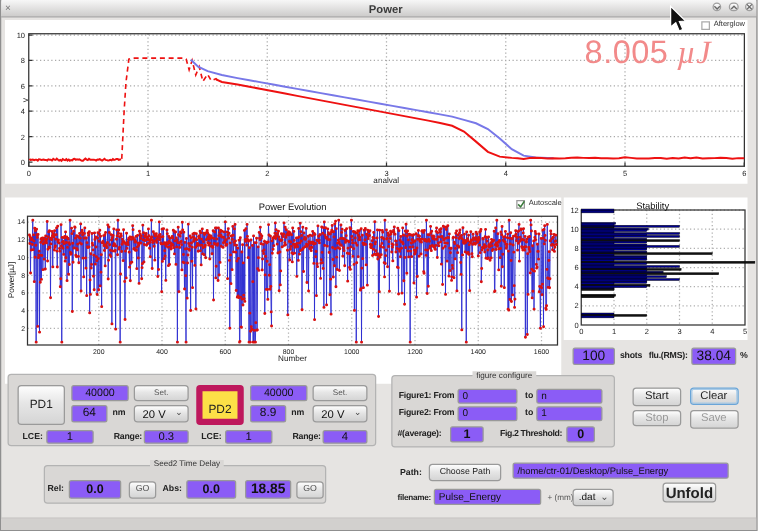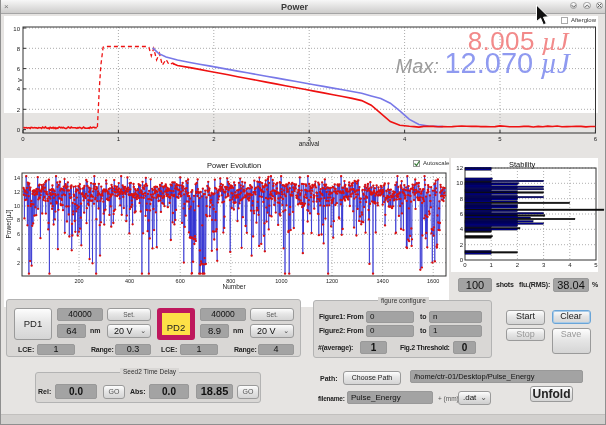--- a/index.html
+++ b/index.html
@@ -1,36 +1,36 @@
 <!DOCTYPE html>
 <html><head><meta charset="utf-8"><style>
 *{margin:0;padding:0;box-sizing:border-box}
 html,body{width:606px;height:425px;overflow:hidden;font-family:"Liberation Sans",sans-serif;background:#d6d4d2}
 .abs{position:absolute}
 .fig{position:absolute;background:#fff}
 .lbl{position:absolute;font-size:8px;color:#1a1a1a;white-space:nowrap}
-.edit{position:absolute;background:#a3a3a3;border:1px solid #999;border-radius:2px;font-size:9px;color:#111;text-align:center;line-height:11px}
+.edit{position:absolute;background:#8b5cf6;border:1px solid #999;border-radius:2px;font-size:9px;color:#111;text-align:center;line-height:11px}
 .btn{position:absolute;background:linear-gradient(#fdfdfd,#e6e6e6 45%,#d5d5d5);border:1px solid #9a9a9a;border-radius:3px;color:#222;text-align:center}
 .pop{position:absolute;background:linear-gradient(#fdfdfd,#e2e2e2 50%,#cfcfcf);border:1px solid #9a9a9a;border-radius:3px;color:#111;text-align:left}
 .panel{position:absolute;border:1px solid #b3b3b3;border-radius:3px;background:#d9d7d5}
 .plabel{position:absolute;font-size:6.5px;color:#333;background:#d9d7d5;padding:0 3px;white-space:nowrap}
 </style></head><body>
 <div class="abs" style="left:0;top:0;width:606px;height:425px;border:1px solid #8f8f8f;background:#e6e4e2"></div>
 <div class="abs" style="left:1px;top:0;width:604px;height:14px;background:linear-gradient(#f7f7f7,#cdcccb);border-bottom:1px solid #a5a5a5"></div>
-<div class="lbl" style="left:281px;top:2px;font-size:9px;color:#3a3a3a;font-weight:bold;">Power</div>
+<div class="lbl" style="left:295px;top:2px;font-size:9px;color:#3a3a3a;font-weight:bold;">Power</div>
 <div class="abs" style="left:4px;top:3px;width:7px;height:7px;font-size:8px;color:#777;line-height:7px">×</div>
 <div class="abs" style="left:569.7px;top:1.5px;width:7.6px;height:7.6px;border-radius:50%;background:linear-gradient(#ffffff,#d8d8d8);border:1px solid #9f9f9f"></div>
 <div class="abs" style="left:583.2px;top:1.5px;width:7.6px;height:7.6px;border-radius:50%;background:linear-gradient(#ffffff,#d8d8d8);border:1px solid #9f9f9f"></div>
 <div class="abs" style="left:595.7px;top:1.5px;width:7.6px;height:7.6px;border-radius:50%;background:linear-gradient(#ffffff,#d8d8d8);border:1px solid #9f9f9f"></div>
 <svg class="abs" style="left:568px;top:0px" width="38" height="11">
     <path d="M3.5 5l2.2 2.2L7.9 5" stroke="#666" stroke-width="1" fill="none"></path>
     <path d="M17 7.2L19.2 5l2.2 2.2" stroke="#666" stroke-width="1" fill="none"></path>
     <path d="M29.5 3.5l4 4M33.5 3.5l-4 4" stroke="#666" stroke-width="1" fill="none"></path>
   </svg>
-<div class="fig" style="left:4px;top:16px;width:594px;height:97px">
+<div class="fig" style="left:4px;top:16px;width:594px;height:131px">
     <svg width="594" height="132" style="position:absolute;left:0;top:0">
       <path d="M114.4 11V117 M209.8 11V117 M305.2 11V117 M400.6 11V117 M496.0 11V117 M19.0 93.3H591.5 M19.0 72.9H591.5 M19.0 52.6H591.5 M19.0 32.3H591.5 M19.0 12.0H591.5" stroke="#aaa" stroke-width="1" stroke-dasharray="1 2" fill="none"></path>
       <rect x="19.0" y="11.0" width="572.5" height="106.0" fill="none" stroke="#333" stroke-width="1"></rect>
       <path d="M19.0 117.0v-3 M114.4 117.0v-3 M209.8 117.0v-3 M305.2 117.0v-3 M400.6 117.0v-3 M496.0 117.0v-3 M591.4 117.0v-3 M19.0 113.6h3 M19.0 93.3h3 M19.0 72.9h3 M19.0 52.6h3 M19.0 32.3h3 M19.0 12.0h3" stroke="#333" stroke-width="1" fill="none"></path>
       <text x="19.0" y="125" font-size="6" fill="#222" text-anchor="middle">0</text>
       <text x="114.4" y="125" font-size="6" fill="#222" text-anchor="middle">1</text>
       <text x="209.8" y="125" font-size="6" fill="#222" text-anchor="middle">2</text>
       <text x="305.2" y="125" font-size="6" fill="#222" text-anchor="middle">3</text>
       <text x="400.6" y="125" font-size="6" fill="#222" text-anchor="middle">4</text>
       <text x="496.0" y="125" font-size="6" fill="#222" text-anchor="middle">5</text>
@@ -42,21 +42,20 @@
       <text x="16.0" y="34.8" font-size="6" fill="#222" text-anchor="end">8</text>
       <text x="16.0" y="14.5" font-size="6" fill="#222" text-anchor="end">10</text>
       <text x="305" y="130" font-size="6.5" fill="#222" text-anchor="middle">analval</text>
       <text x="6" y="76" font-size="7" fill="#222" text-anchor="middle" transform="rotate(-90 6 64)">v</text>
       <polyline points="19.5,111.1 20.4,112.0 21.4,111.8 22.3,111.6 23.3,112.1 24.2,111.8 25.2,111.8 26.2,112.5 27.1,111.4 28.1,111.5 29.0,112.0 30.0,111.8 30.9,111.6 31.9,111.9 32.8,111.9 33.8,112.4 34.7,111.5 35.7,111.7 36.6,111.7 37.6,112.4 38.6,111.1 39.5,111.7 40.5,111.9 41.4,110.9 42.4,111.8 43.3,112.4 44.3,111.9 45.2,112.7 46.2,111.3 47.1,111.9 48.1,112.1 49.1,111.3 50.0,112.4 51.0,111.6 51.9,112.6 52.9,112.0 53.8,112.3 54.8,111.2 55.7,111.1 56.7,111.9 57.6,111.4 58.6,111.8 59.5,111.5 60.5,112.1 61.5,112.5 62.4,112.5 63.4,111.6 64.3,110.9 65.3,111.7 66.2,112.0 67.2,111.0 68.1,111.7 69.1,111.7 70.0,111.7 71.0,111.8 71.9,111.9 72.9,112.4 73.9,111.6 74.8,111.8 75.8,111.3 76.7,111.9 77.7,112.5 78.6,111.8 79.6,111.1 80.5,111.9 81.5,112.1 82.4,112.3 83.4,112.2 84.3,111.9 85.3,112.3 86.3,111.2 87.2,111.9 88.2,111.7 89.1,111.2 90.1,111.2 91.0,111.9 92.0,111.6 92.9,111.5" stroke="#e11" stroke-width="1.6" fill="none"></polyline>
       <path d="M93.4 111.1 L95.3 72.9 L96.8 49.6 L99.1 31.3 L101.0 30.5 L104.9 30.5 L109.6 30.5 L114.4 30.5 L119.2 30.5 L123.9 30.5 L128.7 30.5 L133.5 30.5 L138.3 30.5 L143.0 30.5 L144.9 31.3 L147.3 39.9 L149.7 32.3 L152.6 44.0 L155.4 37.4 L158.3 49.1 L162.1 43.5 L165.0 48.6 L168.8 47.0 L171.6 49.6" stroke="#e11" stroke-width="1.3" stroke-dasharray="4 3" fill="none"></path>
       <path d="M148.7 31.8 L154.5 37.4 L162.1 40.9 L173.5 44.0 L186.0 46.5 L195.5 48.2 L205.0 49.9 L214.6 51.6 L224.1 53.4 L233.7 55.1 L243.2 56.8 L252.7 58.5 L262.3 60.2 L271.8 61.9 L281.4 63.6 L290.9 65.3 L300.4 67.0 L310.0 68.7 L319.5 70.4 L329.1 72.1 L338.6 73.8 L348.1 75.5 L357.7 77.3 L367.2 79.9 L376.8 82.6 L386.3 87.2 L395.8 94.8 L405.4 103.4 L414.9 108.5 L424.5 110.0 L438.8 110.6" stroke="#7878e8" stroke-width="1.6" fill="none"></path>
       <path d="M168.8 47.5 L173.5 49.6 L186.0 51.6 L195.5 53.4 L205.0 55.2 L214.6 57.0 L224.1 58.8 L233.7 60.7 L243.2 62.5 L252.7 64.3 L262.3 66.1 L271.8 67.9 L281.4 69.7 L290.9 71.5 L300.4 73.3 L310.0 75.1 L319.5 76.9 L329.1 78.7 L338.6 80.5 L348.1 82.4 L357.7 84.6 L367.2 89.2 L376.8 97.3 L386.3 105.5 L395.8 109.3 L405.4 110.3 L410.1 110.6 L414.9 111.1 L419.7 110.4 L424.4 110.3 L429.2 110.4 L434.0 110.8 L438.8 110.6 L443.5 110.7 L448.3 110.6 L453.1 110.2 L457.8 110.1 L462.6 110.3 L467.4 110.4 L472.1 110.3 L476.9 110.6 L481.7 110.6 L486.5 110.8 L491.2 110.6 L496.0 109.9 L500.8 110.3 L505.5 110.7 L510.3 110.7 L515.1 110.8 L519.8 110.4 L524.6 110.4 L529.4 111.0 L534.2 110.4 L538.9 110.7 L543.7 110.1 L548.5 110.5 L553.2 110.0 L558.0 110.7 L562.8 110.6 L567.5 110.5 L572.3 110.2 L577.1 110.4 L581.9 110.9 L586.6 110.5 L591.4 110.5" stroke="#e11" stroke-width="1.6" fill="none"></path>
     </svg>
 <div class="abs" style="left:0;top:10px;width:565px;text-align:right;font-size:26px;color:#f28a8a;letter-spacing:0.4px">8.005<span style="font-style:italic;font-family:'Liberation Serif',serif"> µJ</span></div>
-<div class="abs" style="left:0;top:31px;width:566px;text-align:right;font-size:29px;color:#8f9af0"><span style="font-style:italic;font-size:20px;color:#9c9c9c">Max: </span>12.070<span style="font-style:italic;font-family:'Liberation Serif',serif"> µJ</span></div>
 <div class="abs" style="left:557px;top:1px;width:7px;height:7px;background:#fff;border:1px solid #aaa"></div>
 <div class="lbl" style="left:567px;top:1px;font-size:6px;color:#333;">Afterglow</div>
 </div>
 <div class="fig" style="left:4px;top:158px;width:445px;height:149px">
     <svg width="445" height="138" style="position:absolute;left:0;top:0">
       <path d="M75.0 15.0V118.0 M125.6 15.0V118.0 M176.2 15.0V118.0 M226.8 15.0V118.0 M277.4 15.0V118.0 M328.0 15.0V118.0 M378.6 15.0V118.0 M429.2 15.0V118.0 M18.0 104.7H442.0 M18.0 90.5H442.0 M18.0 76.3H442.0 M18.0 62.2H442.0 M18.0 48.0H442.0 M18.0 33.8H442.0 M18.0 19.6H442.0" stroke="#b0b0b0" stroke-width="1" stroke-dasharray="1 2" fill="none"></path>
       <rect x="18.0" y="15.0" width="424.0" height="103.0" fill="none" stroke="#333" stroke-width="1"></rect>
       <text x="75.0" y="125" font-size="5.5" fill="#222" text-anchor="middle">200</text>
       <text x="125.6" y="125" font-size="5.5" fill="#222" text-anchor="middle">400</text>
       <text x="176.2" y="125" font-size="5.5" fill="#222" text-anchor="middle">600</text>
@@ -203,21 +202,21 @@
 <div class="edit" style="left:366px;top:324.5px;width:48px;height:12px;font-size:8px;line-height:10px;text-align:left;padding-left:3px;">0</div>
 <div class="lbl" style="left:420px;top:327px;font-size:7px;color:#222;font-weight:bold;">to</div>
 <div class="edit" style="left:429px;top:324.5px;width:53px;height:12px;font-size:8px;line-height:10px;text-align:left;padding-left:3px;">1</div>
 <div class="lbl" style="left:318px;top:344px;font-size:7px;color:#222;font-weight:bold;letter-spacing:-0.2px;">#(average):</div>
 <div class="edit" style="left:360px;top:341px;width:27px;height:13px;font-size:10px;line-height:11px;font-weight:bold;">1</div>
 <div class="lbl" style="left:400px;top:344px;font-size:7px;color:#222;font-weight:bold;letter-spacing:-0.3px;">Fig.2 Threshold:</div>
 <div class="edit" style="left:453px;top:341px;width:23px;height:13px;font-size:10px;line-height:11px;font-weight:bold;">0</div>
 <div class="btn" style="left:506px;top:310px;width:39px;height:15px;font-size:9px;line-height:11.5px;">Start</div>
 <div class="btn" style="left:551.5px;top:310px;width:39px;height:13.5px;font-size:9px;line-height:11.5px;border:1px solid #6aa5d8;box-shadow:0 0 0 1px #a8cbe8 inset">Clear</div>
 <div class="btn" style="left:506px;top:327.5px;width:39px;height:13px;font-size:9px;line-height:11px;color:#999;text-align:center;">Stop</div>
-<div class="btn" style="left:551.5px;top:327.5px;width:39px;height:26px;font-size:9px;line-height:11px;color:#999;">Save</div>
+<div class="btn" style="left:551.5px;top:327.5px;width:39px;height:15px;font-size:9px;line-height:11px;color:#999;">Save</div>
 <div class="lbl" style="left:320px;top:375px;font-size:7px;color:#222;font-weight:bold;">Path:</div>
 <div class="btn" style="left:343px;top:371px;width:58px;height:13.5px;font-size:7px;line-height:11.5px;">Choose Path</div>
 <div class="edit" style="left:410px;top:369.5px;width:173px;height:13px;font-size:7.5px;line-height:11px;text-align:left;padding-left:3px;">/home/ctr-01/Desktop/Pulse_Energy</div>
 <div class="lbl" style="left:318px;top:395px;font-size:6.5px;color:#222;font-weight:bold;letter-spacing:-0.2px;">filename:</div>
 <div class="edit" style="left:347px;top:391px;width:86px;height:13px;font-size:8px;line-height:11px;text-align:left;padding-left:3px;">Pulse_Energy</div>
 <div class="lbl" style="left:438px;top:395px;font-size:6.5px;color:#555;">+ (mm)</div>
 <div class="pop" style="left:458px;top:391px;width:33px;height:13.5px;font-size:8px;line-height:11.5px;"><span style="margin-left:4px">.dat</span><span style="float:right;margin-right:3px;color:#555">⌄</span></div>
 <div class="btn" style="left:530px;top:386px;width:43px;height:16px;font-size:12px;line-height:14px;font-weight:bold">Unfold</div>
 <div class="abs" style="left:1px;top:414px;width:604px;height:1px;background:#c2c0be"></div>
 <div class="abs" style="left:1px;top:415px;width:604px;height:9px;background:#d2d0ce"></div>

